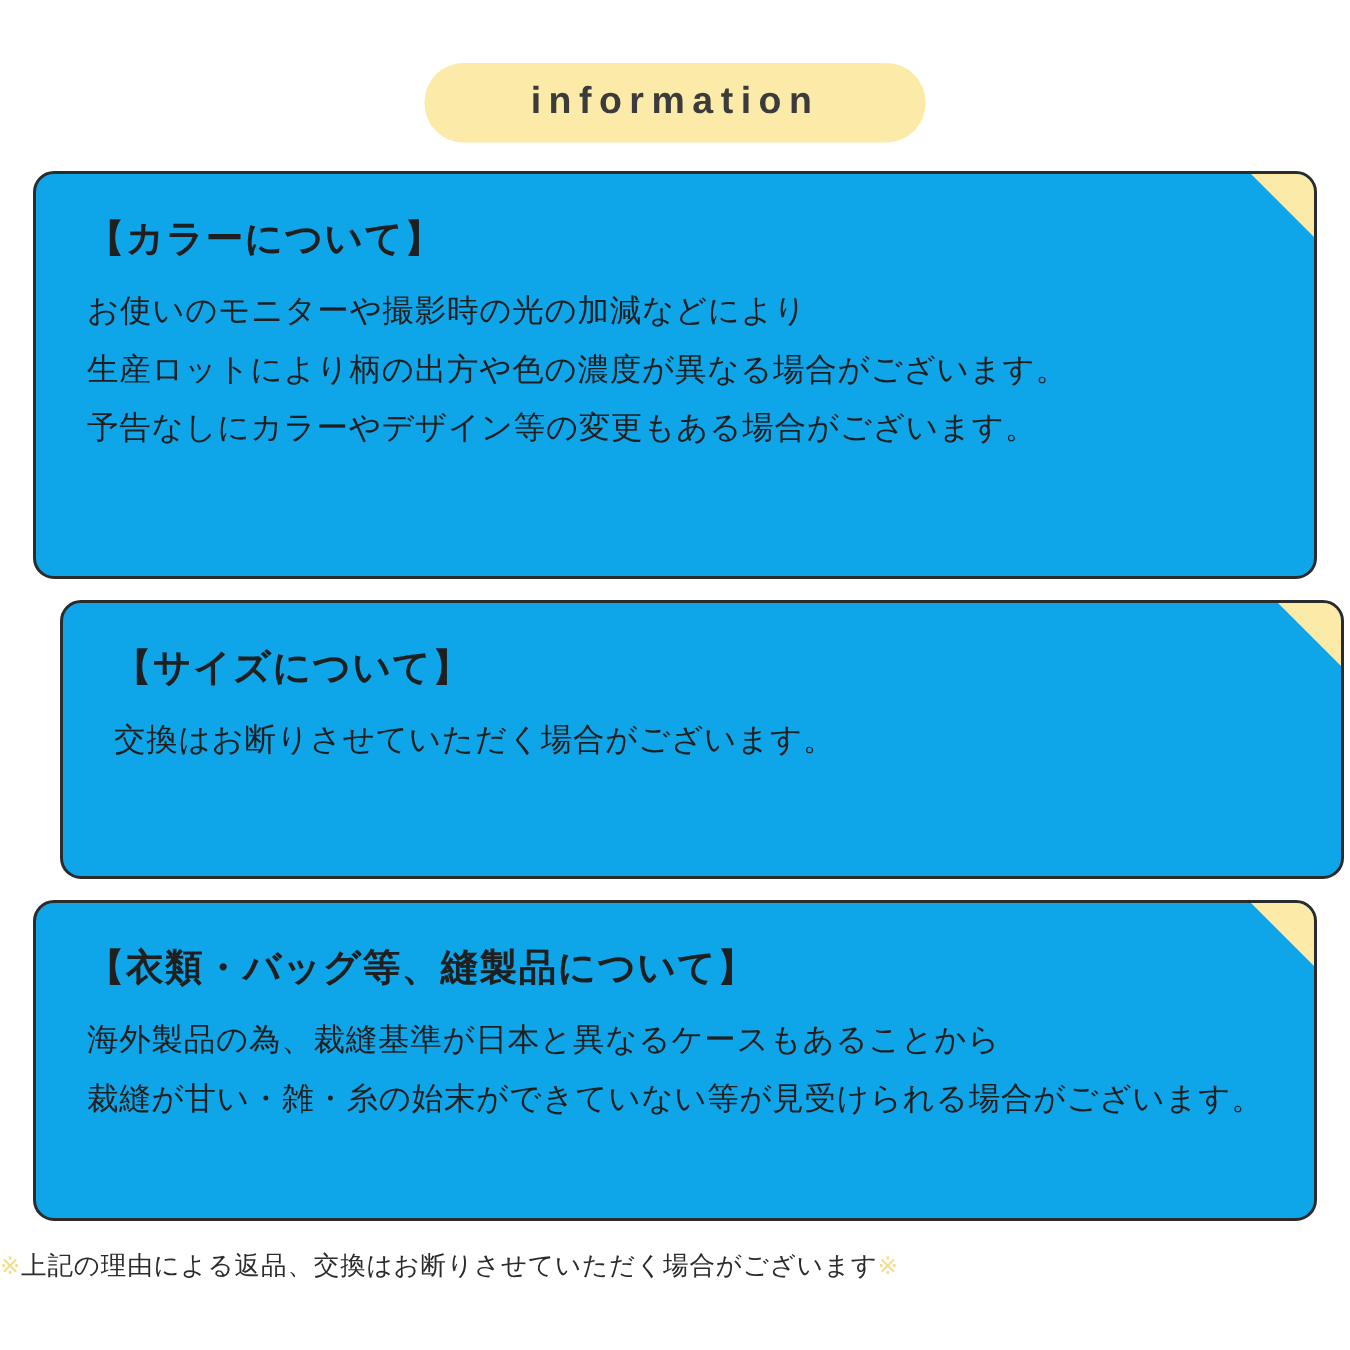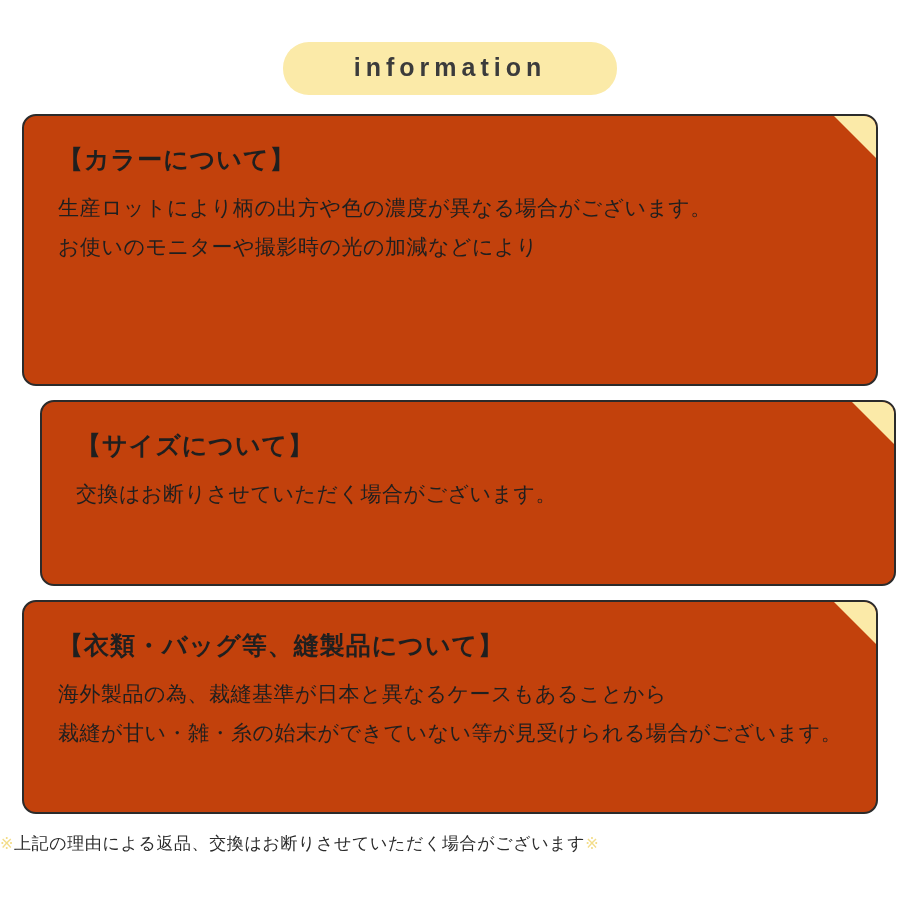--- a/index.html
+++ b/index.html
@@ -46,21 +46,21 @@
   }
 
   
   .card {
     position: absolute;
     left: 22px;
     width: 856px;
     box-sizing: border-box;
     border: 2px solid #2b2b2b;
     border-radius: 14px;
-    background: #c2410c;
+    background: #0ea5e9;
     overflow: hidden;
   }
   
   .card .corner-fill {
     position: absolute;
     top: 0;
     right: 0;
     width: 0;
     height: 0;
     border-top: 42px solid #fbeaa8;
@@ -113,22 +113,23 @@
   <div class="header-wrap">
     <div class="header-pill">
       <div class="title">information</div>
     </div>
   </div>
 
   <div class="card" id="card-color">
     <div class="corner-fill"></div>
     <div class="card-inner">
       <div class="card-heading">【カラーについて】</div>
+      <div class="card-line">お使いのモニターや撮影時の光の加減などにより</div>
       <div class="card-line">生産ロットにより柄の出方や色の濃度が異なる場合がございます。</div>
-      <div class="card-line">お使いのモニターや撮影時の光の加減などにより</div>
+      <div class="card-line">予告なしにカラーやデザイン等の変更もある場合がございます。</div>
     </div>
   </div>
 
   <div class="card" id="card-size">
     <div class="corner-fill"></div>
     <div class="card-inner">
       <div class="card-heading">【サイズについて】</div>
       <div class="card-line">交換はお断りさせていただく場合がございます。</div>
     </div>
   </div>

